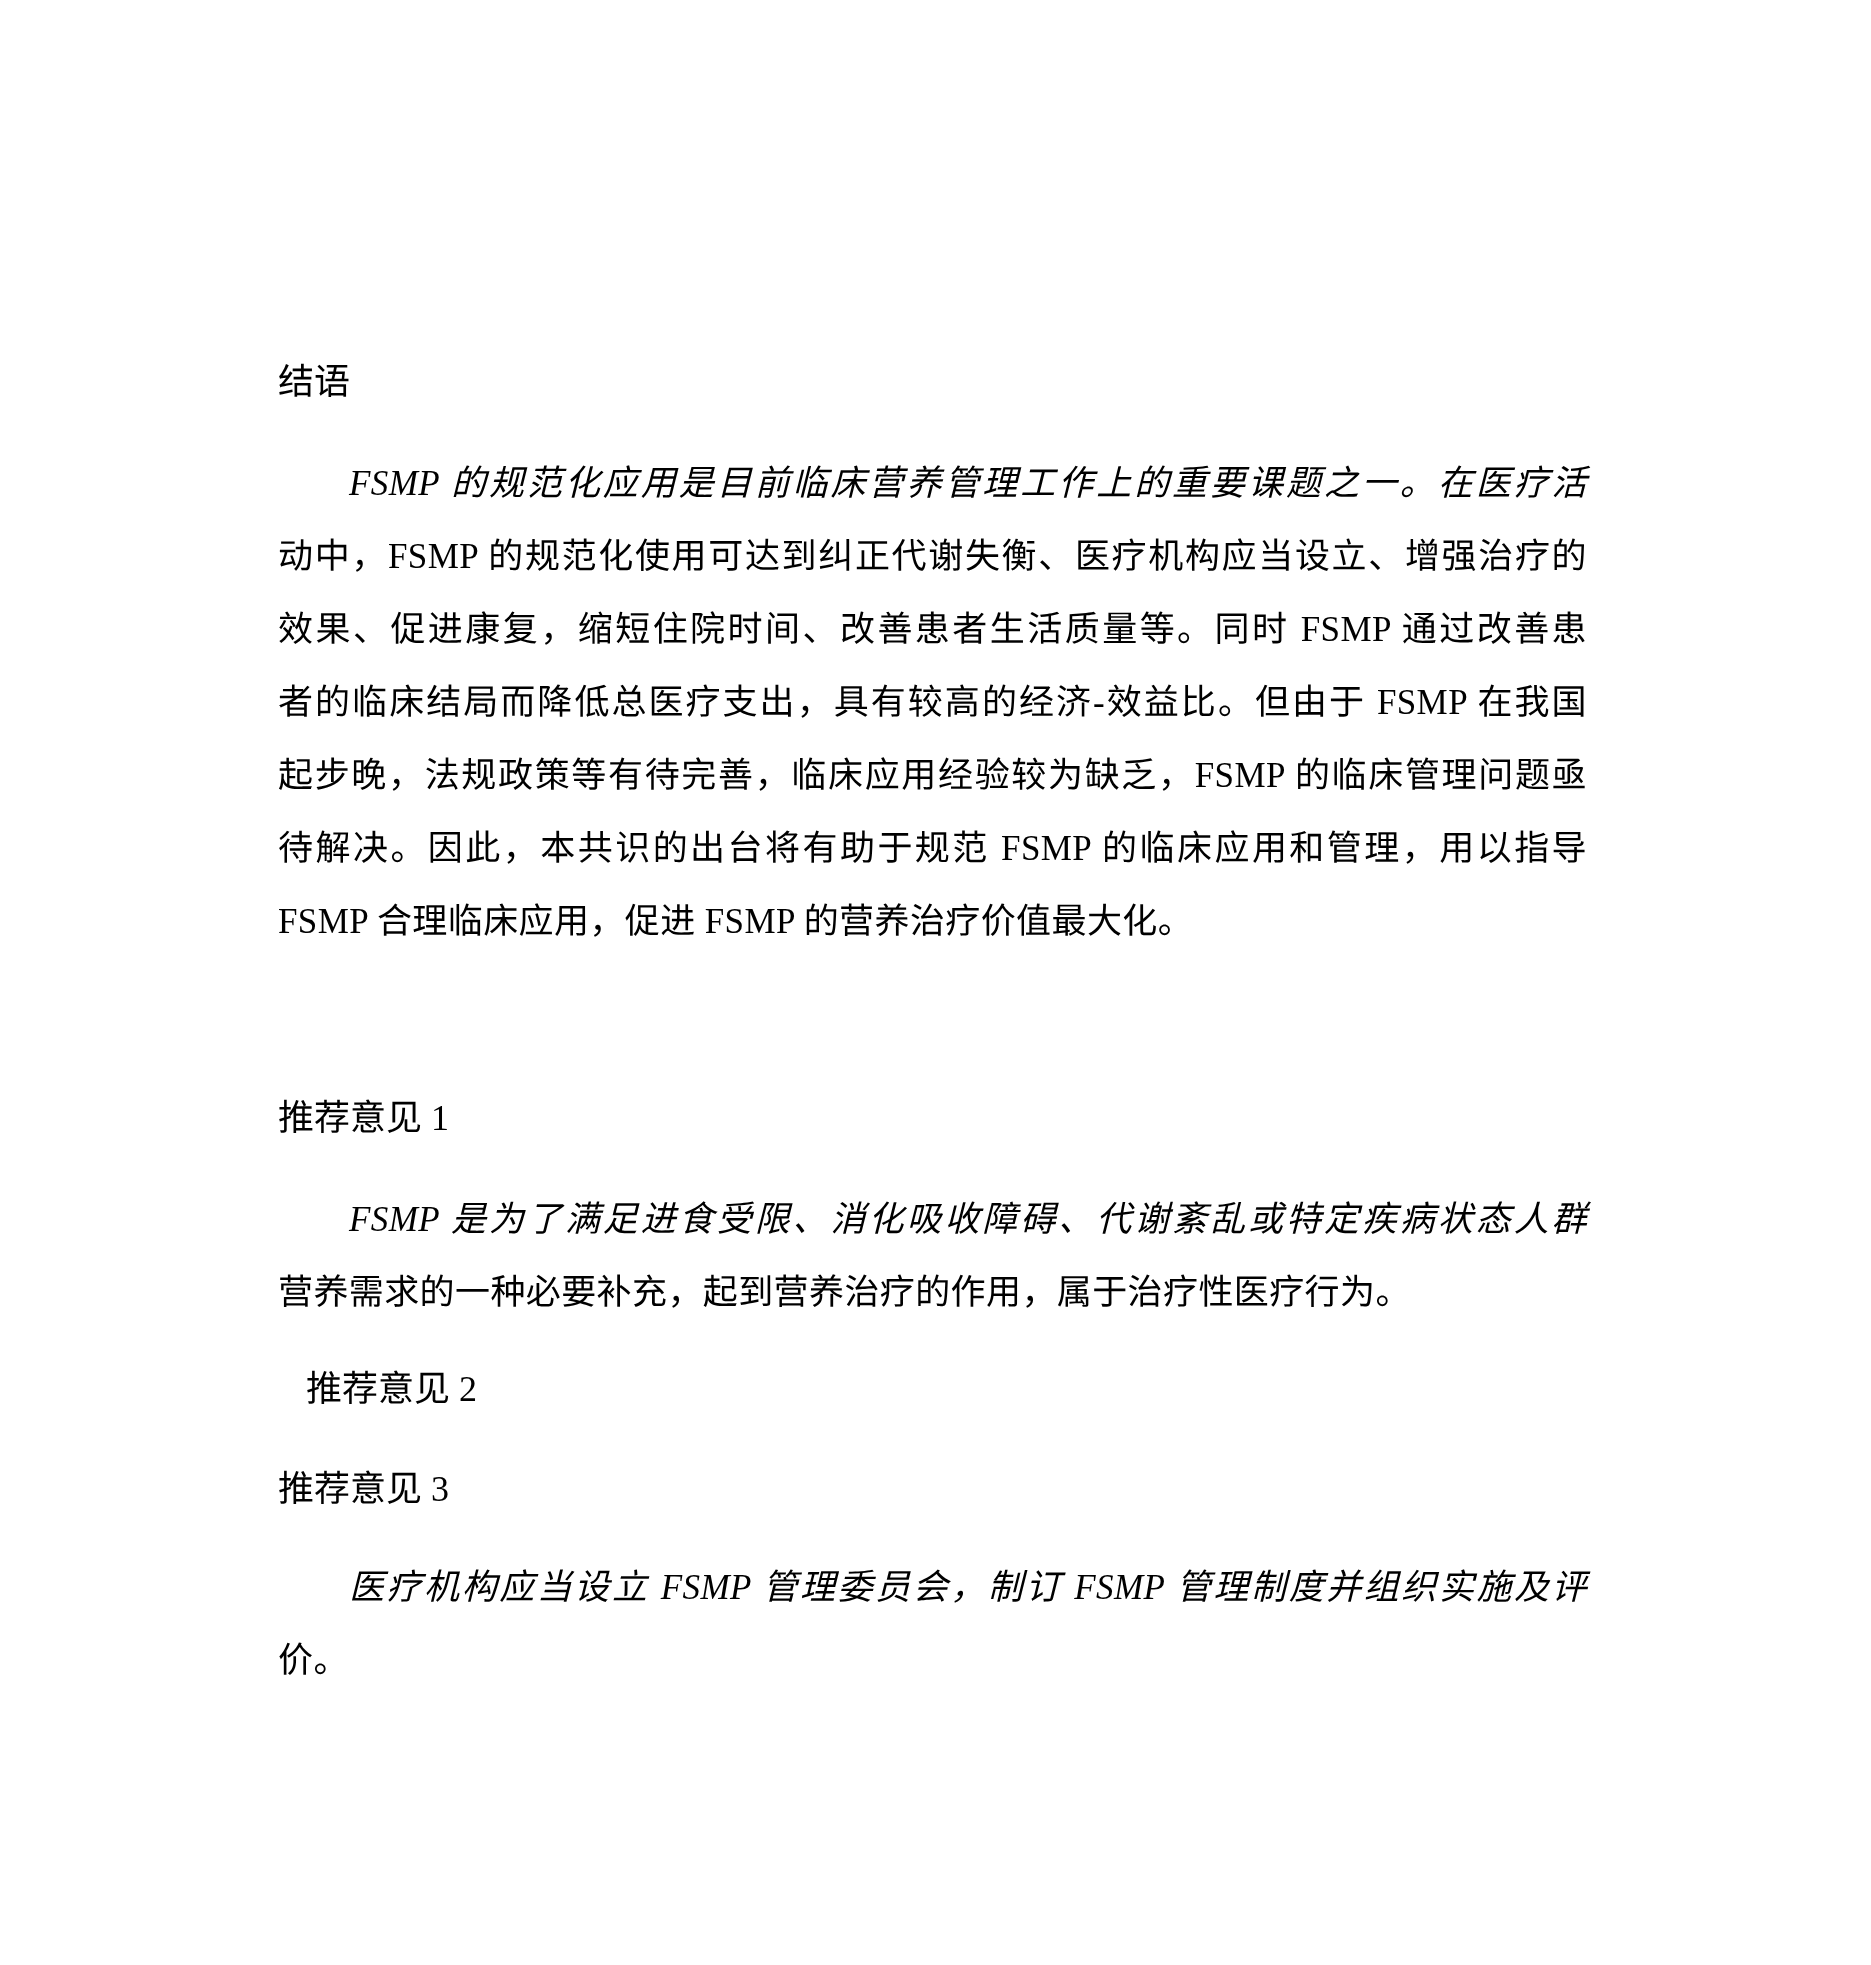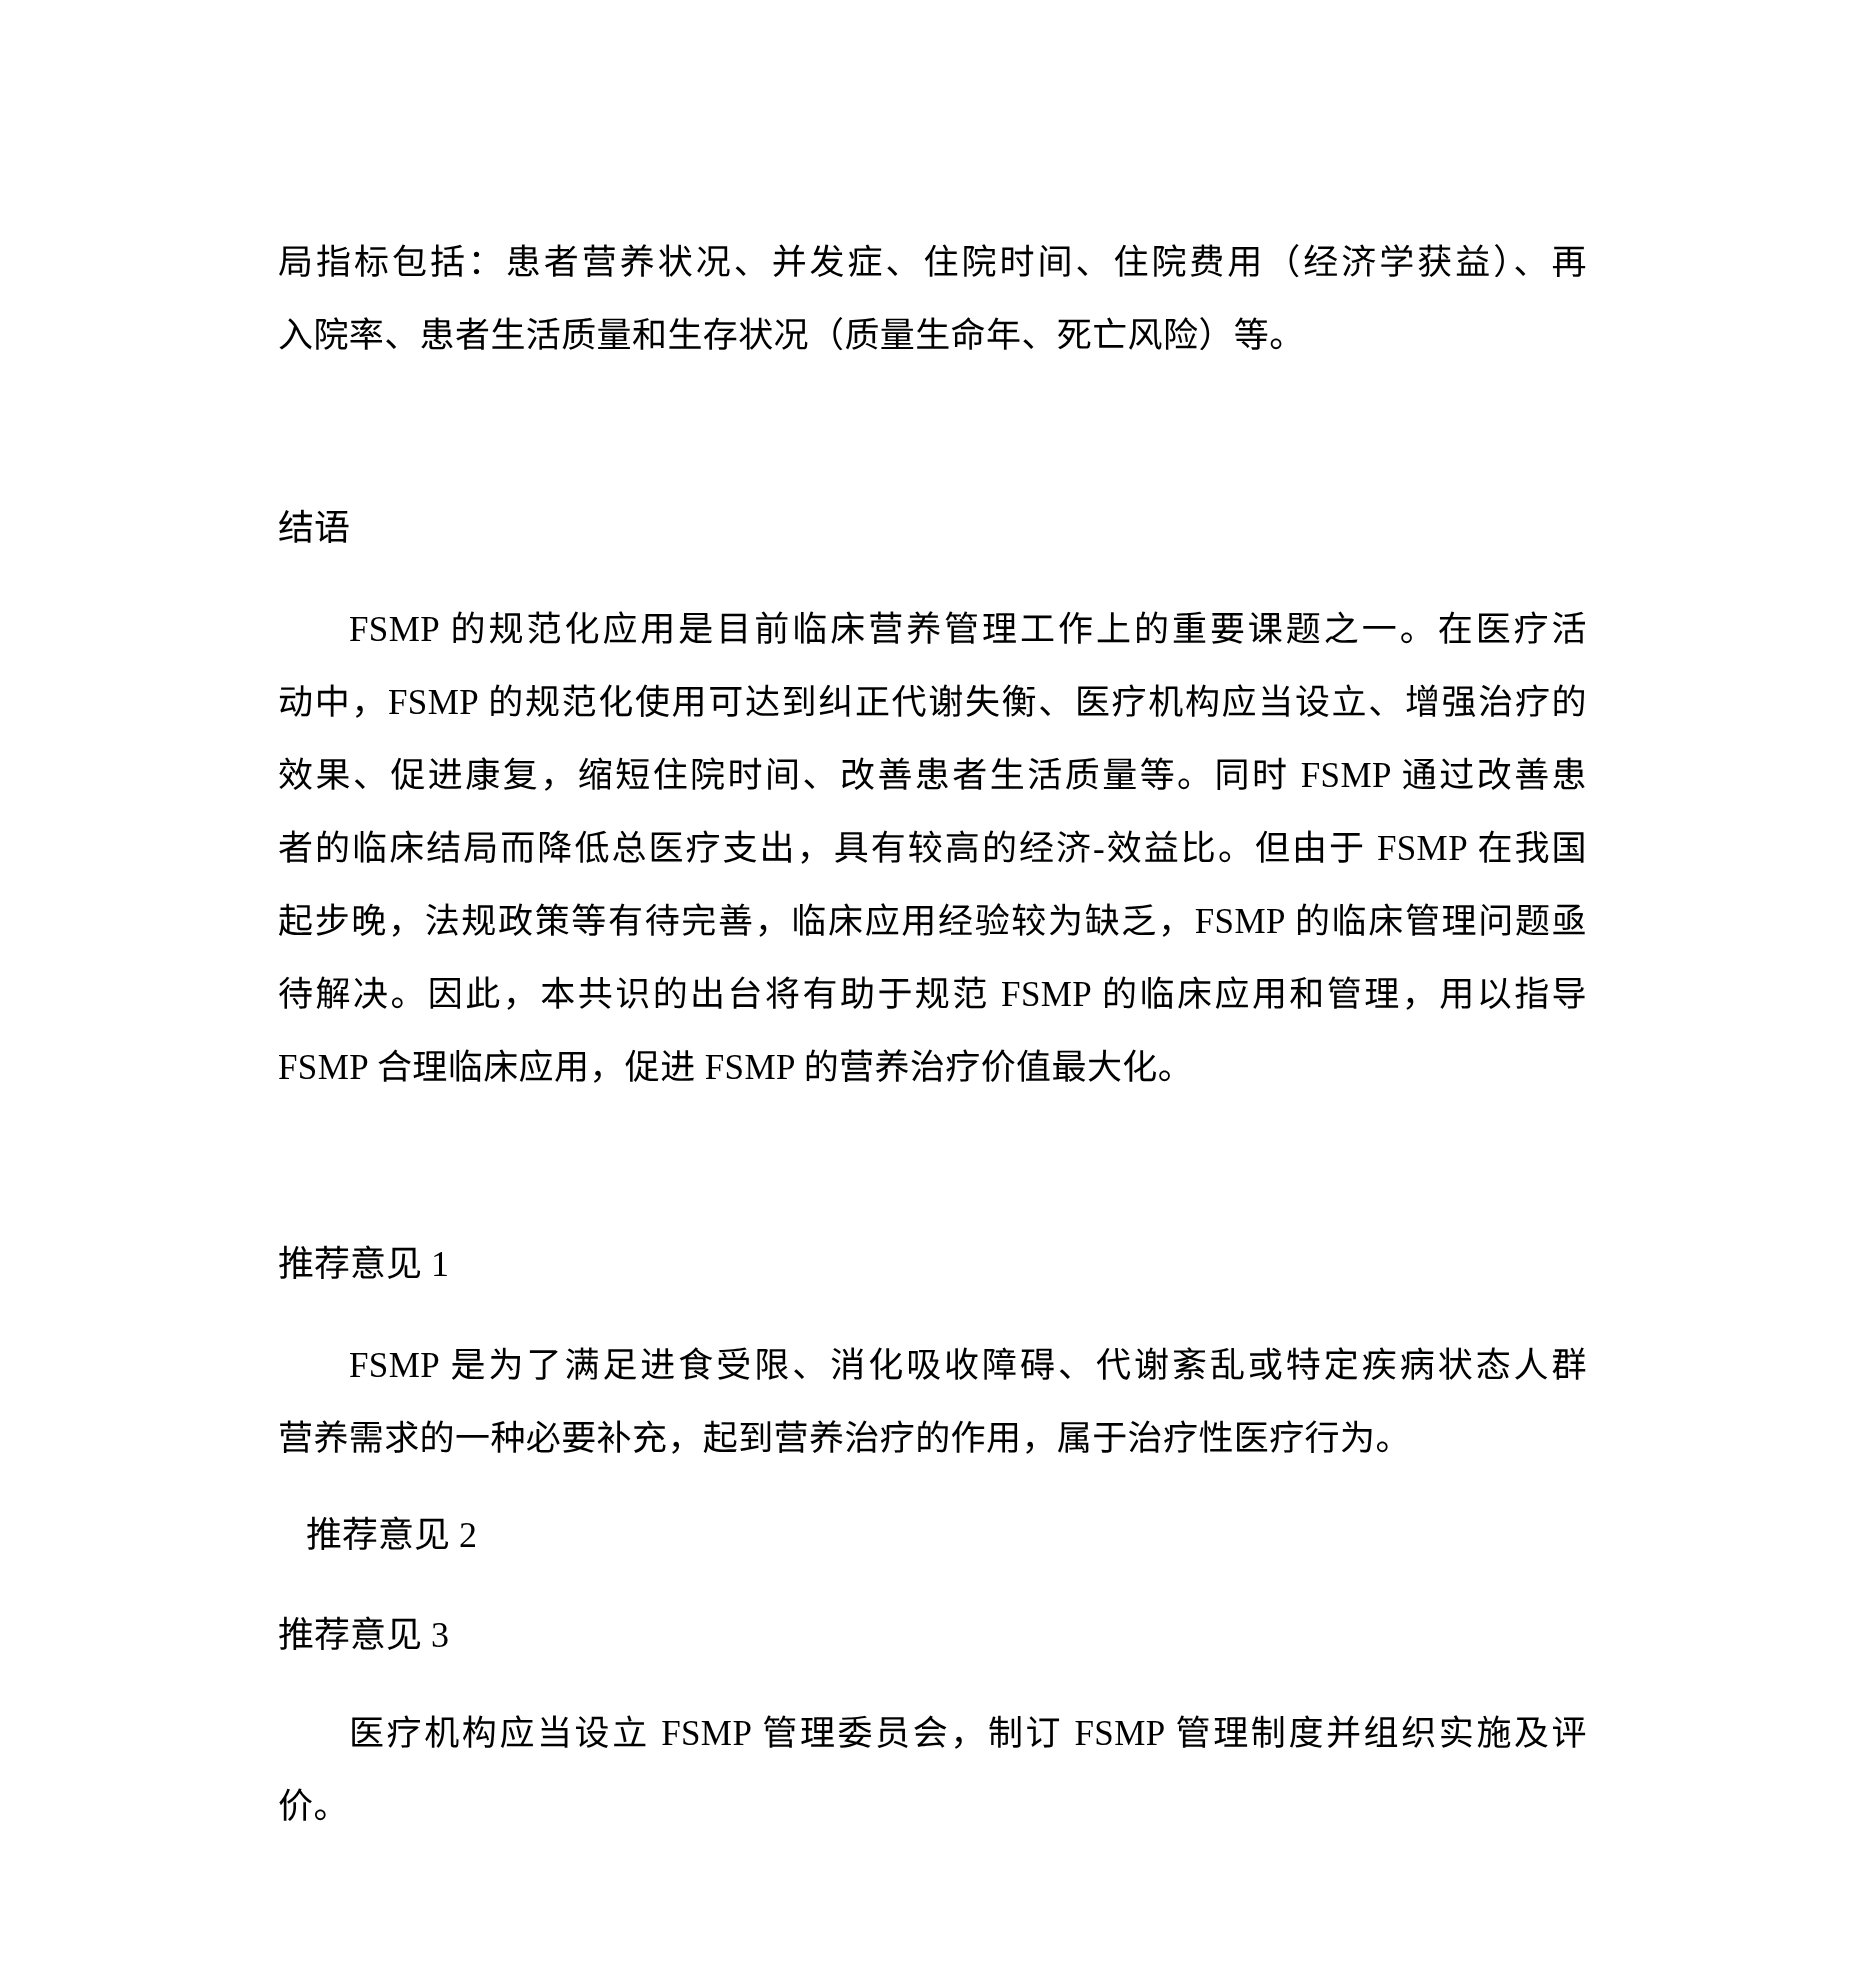--- a/index.html
+++ b/index.html
@@ -22,20 +22,21 @@
     text-align: justify;
     text-align-last: justify;
     letter-spacing: 0.4px;
   }
   .t-line.last {
     text-align: left;
     text-align-last: left;
   }
   .t-line.indent {
     text-indent: 71px;
+    font-style: italic;
   }
   .h-line {
     font-size: 36px;
     font-weight: normal;
     height: 73px;
     line-height: 73px;
     text-align: left;
   }
   
   .gap-before-conclusion   { margin-top: 120px; }
@@ -45,24 +46,20 @@
   .gap-before-rec2         { margin-top: 24.4px; margin-left: 28px;  }
   .gap-after-rec2-heading  { margin-top: 22px;  }
   .gap-before-rec3         { margin-top: 27px;  }
   .gap-after-rec3-heading  { margin-top: 25px;  }
 </style>
 </head>
 <body>
 
 <div class="page">
 
-  <div>
-    <div class="t-line">局指标包括：患者营养状况、并发症、住院时间、住院费用（经济学获益）、再</div>
-    <div class="t-line last">入院率、患者生活质量和生存状况（质量生命年、死亡风险）等。</div>
-  </div>
 
   <div class="h-line gap-before-conclusion">结语</div>
   <div class="gap-after-heading-lg">
     <div class="t-line indent">FSMP 的规范化应用是目前临床营养管理工作上的重要课题之一。在医疗活</div>
     <div class="t-line">动中，FSMP 的规范化使用可达到纠正代谢失衡、医疗机构应当设立、增强治疗的</div>
     <div class="t-line">效果、促进康复，缩短住院时间、改善患者生活质量等。同时 FSMP 通过改善患</div>
     <div class="t-line">者的临床结局而降低总医疗支出，具有较高的经济-效益比。但由于 FSMP 在我国</div>
     <div class="t-line">起步晚，法规政策等有待完善，临床应用经验较为缺乏，FSMP 的临床管理问题亟</div>
     <div class="t-line">待解决。因此，本共识的出台将有助于规范 FSMP 的临床应用和管理，用以指导</div>
     <div class="t-line last">FSMP 合理临床应用，促进 FSMP 的营养治疗价值最大化。</div>

